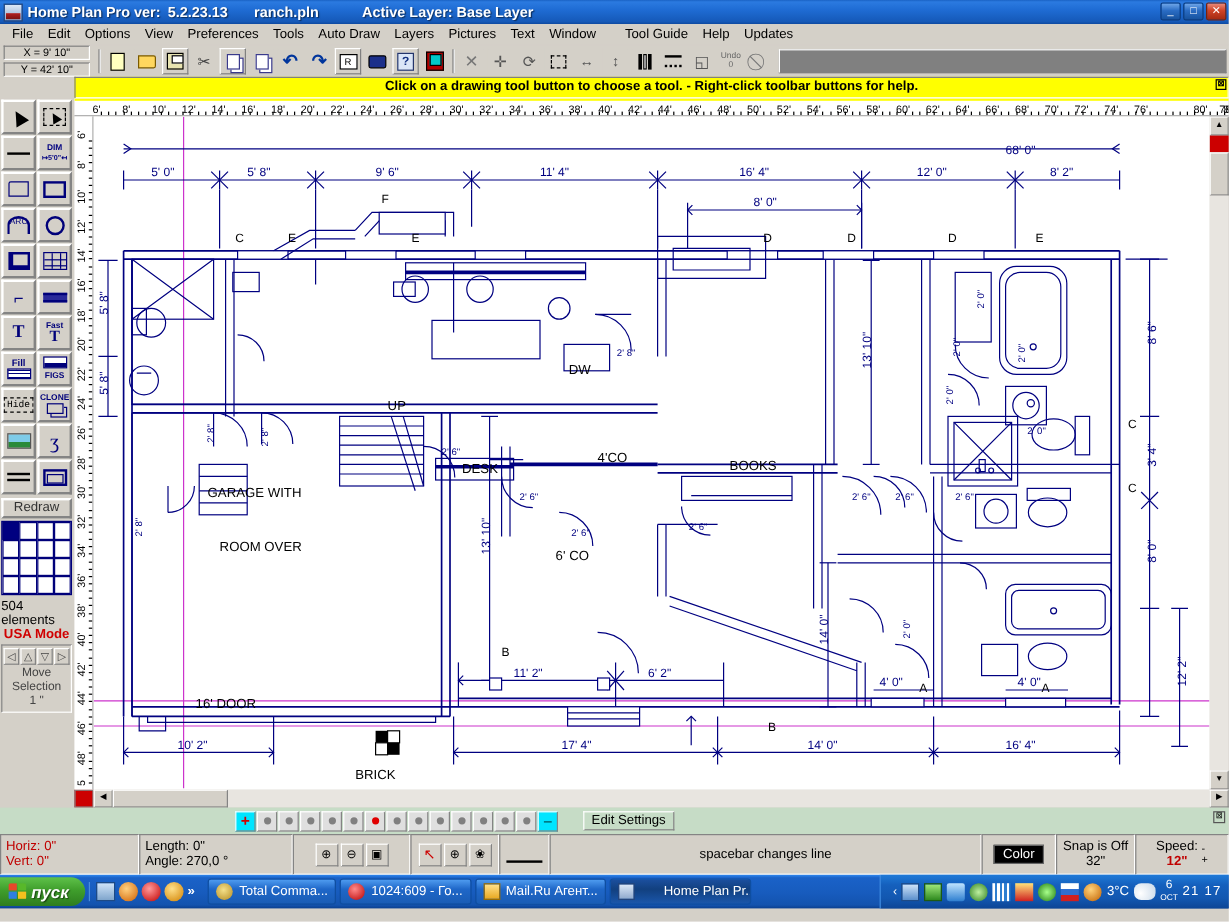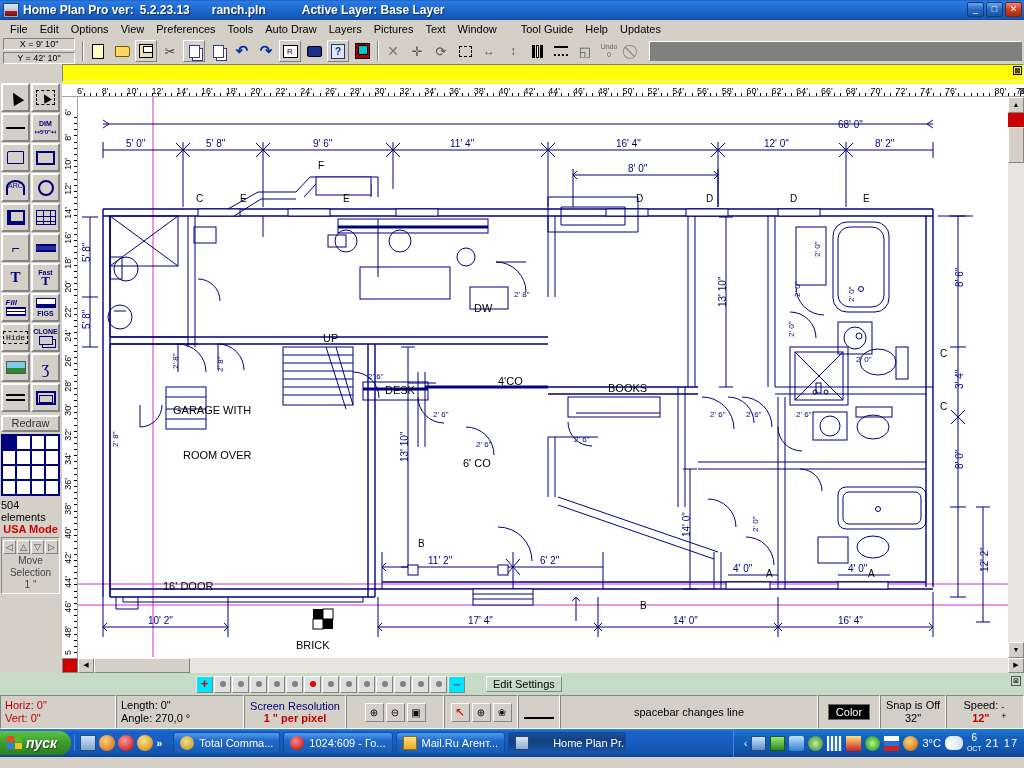--- a/index.html
+++ b/index.html
@@ -110,21 +110,21 @@
   .circleish{width:16px;height:16px;border:2px solid #00007a;border-radius:50%;}
   .wallicon{width:18px;height:15px;border:2px solid #00007a;border-left-width:4px;border-bottom-width:4px;}
   .gridicon{width:20px;height:15px;border:1px solid #00007a;background:
      linear-gradient(#00007a,#00007a) 0 5px/100% 1px no-repeat,
      linear-gradient(#00007a,#00007a) 0 10px/100% 1px no-repeat,
      linear-gradient(#00007a,#00007a) 6px 0/1px 100% no-repeat,
      linear-gradient(#00007a,#00007a) 13px 0/1px 100% no-repeat;}
   .stairicon{font-size:14px;color:#00007a;}
   .beamicon{width:20px;height:8px;border-top:2px solid #00007a;border-bottom:2px solid #00007a;background:#2a2a9a;}
   .ticon2{font-size:15px;font-weight:bold;color:#00007a;font-family:"Liberation Serif",serif;}
-  .fillicon{font-size:8px;font-weight:bold;color:#00007a;text-align:left;line-height:9px;font-style:italic;}
+  .fillicon{font-size:8px;font-weight:bold;color:#00007a;text-align:center;line-height:9px;}
   .figsicon{font-size:7px;font-weight:bold;color:#00007a;text-align:center;line-height:8px;}
   .hideicon{font-size:8px;color:#000;border:1px dashed #000;padding:1px 2px;font-family:Liberation Mono, monospace;}
   .cloneicon{font-size:7px;font-weight:bold;color:#00007a;text-align:center;line-height:8px;}
   .picicon{width:20px;height:13px;background:linear-gradient(180deg,#7ecbe8 55%,#2a8a3a 55%);border:1px solid #555;}
   .curveicon{font-size:17px;color:#00007a;font-family:"Liberation Serif",serif;}
   .dblline{width:19px;height:7px;border-top:2px solid #000;border-bottom:2px solid #000;}
   .frameicon{width:20px;height:14px;border:2px solid #00007a;}
   .frameicon:after{content:"";display:block;width:12px;height:6px;border:1px solid #00007a;margin:2px auto;}
   #redrawbtn{
     width:59px;height:17px;margin:2px 0 2px 0;
@@ -380,20 +380,21 @@
   </div>
   <div class="tbtn">
       <span class="g-x">⃠</span>
     </div>
   <div class="grayfill"></div>
 </div>
 
 <div id="hintrow">
   <div id="hintleft"></div>
   <div id="hintbar">
+    <span>Click on a drawing tool button to choose a tool.  -  Right-click toolbar buttons for help.</span>
     <span class="clsx">⊠</span>
   </div>
 </div>
 
 <div id="main">
 
   <div id="palette">
     <div class="prow">
       <div class="pbtn framed">
           <span class="arrow-cur"></span>
@@ -1306,24 +1307,20 @@
 
 <div id="statusbar">
   <div class="spanel" id="p-hv">
     <span class="sred">Horiz: 0"</span>
     <span class="sred">Vert: 0"</span>
   </div>
   <div class="spanel" id="p-len">
     <span class="sblk">Length:  0"</span>
     <span class="sblk">Angle:  270,0 °</span>
   </div>
-  <div class="spanel" id="p-res">
-    <span class="sblue">Screen Resolution</span>
-    <span class="sred" style="font-weight:bold">1 " per pixel</span>
-  </div>
   <div class="spanel" id="p-zoom">
     <span class="zb">⊕</span>
     <span class="zb">⊖</span>
     <span class="zb">▣</span>
   </div>
   <div class="spanel" id="p-zoom2">
     <span class="zb" style="color:#c00;font-size:12px">↖</span>
     <span class="zb">⊕</span>
     <span class="zb">❀</span>
   </div>

